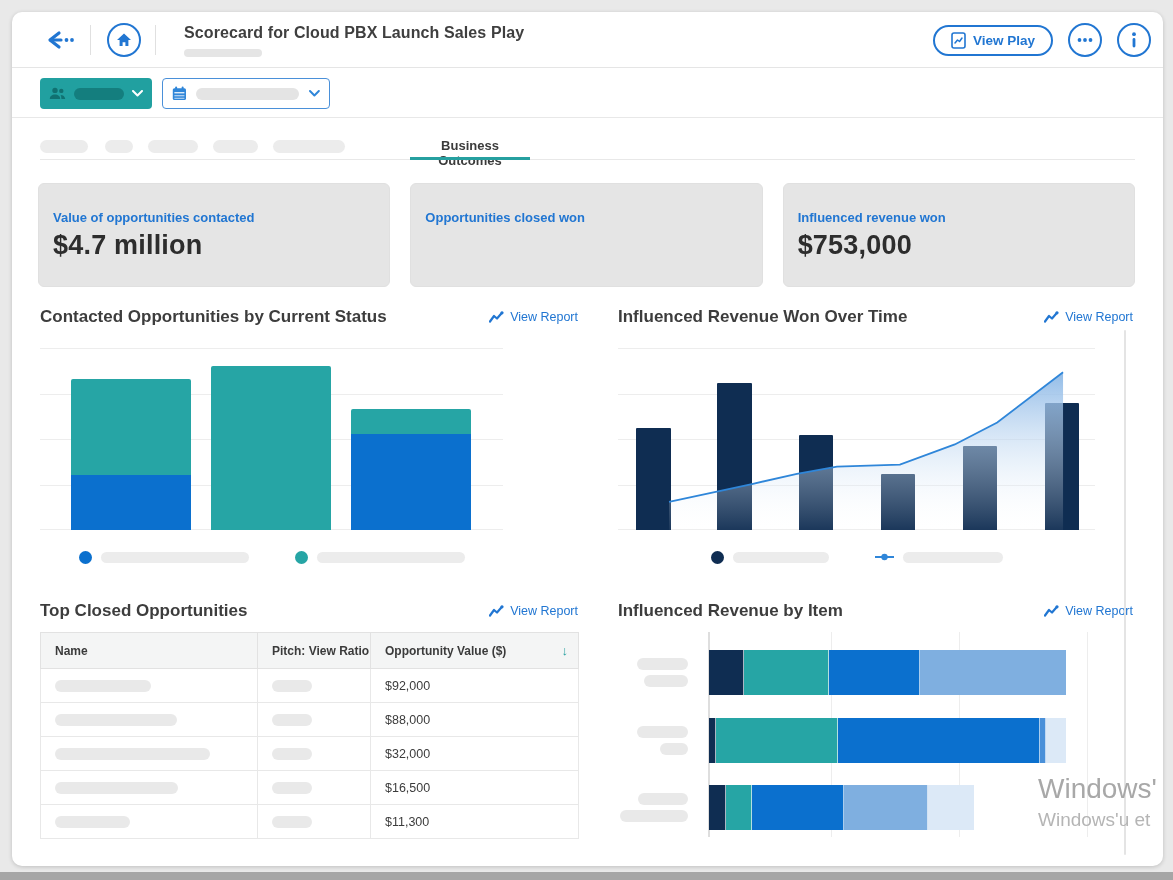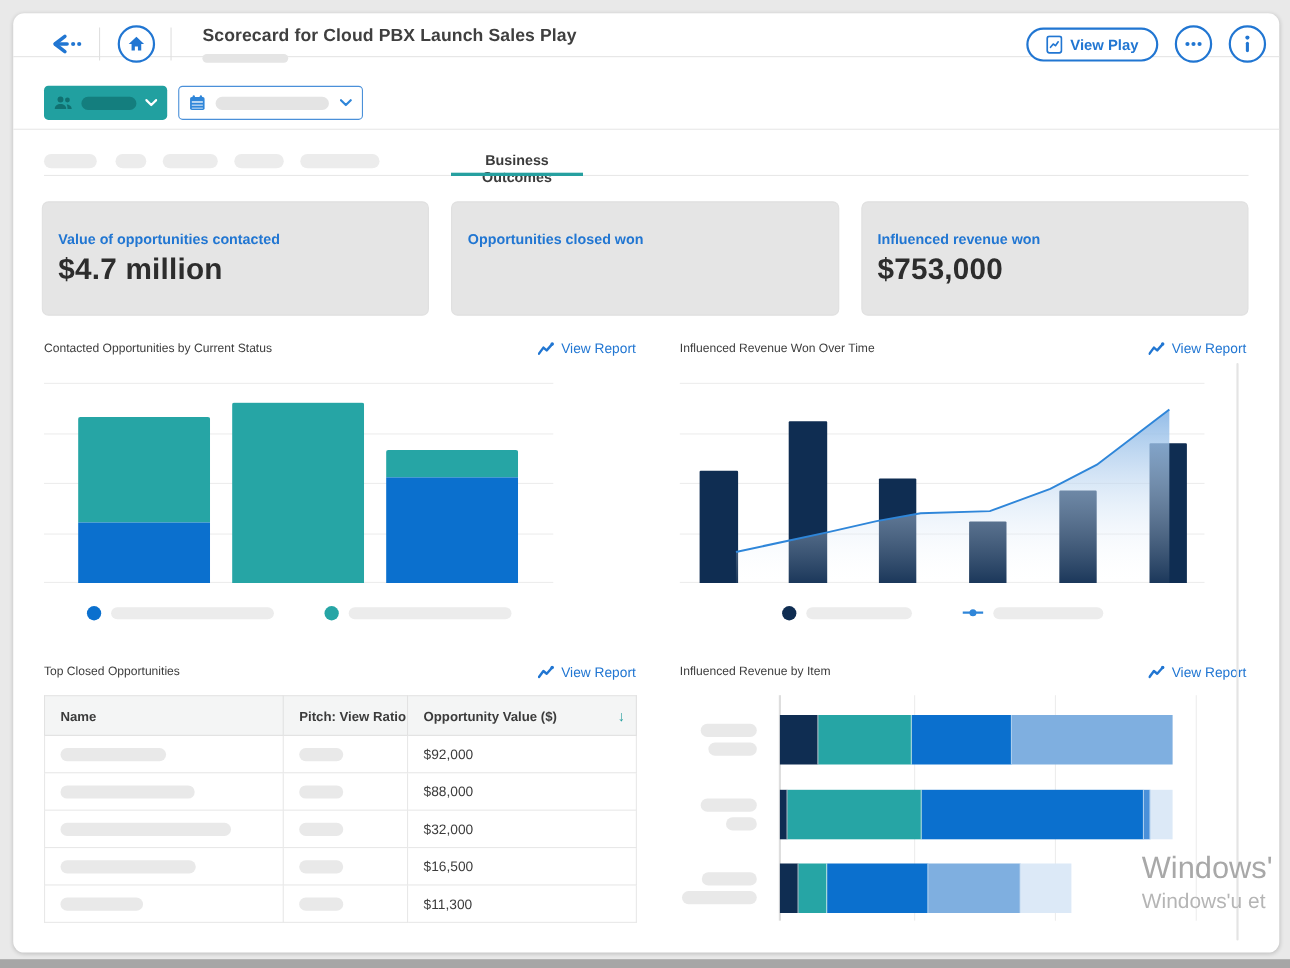--- a/index.html
+++ b/index.html
@@ -3,21 +3,21 @@
 <meta charset="utf-8">
 <style>
   * { margin:0; padding:0; box-sizing:border-box; }
   html,body { font-family:"Liberation Sans","DejaVu Sans",sans-serif; }
   .frame { position:relative; width:1173px; height:880px; background:#e9e9e9; overflow:hidden; }
   .bottom-strip { position:absolute; left:0; bottom:0; width:1173px; height:8px; background:#a6a6a6; }
   .card { position:absolute; left:12px; top:12px; width:1151px; height:854px; background:#ffffff;
           border-radius:10px; box-shadow:0 1px 4px rgba(0,0,0,.18); }
 
   
-  .hdr { position:absolute; left:0; top:0; width:100%; height:40px; border-bottom:1px solid #e5e5e5; }
+  .hdr { position:absolute; left:0; top:0; width:100%; height:56px; border-bottom:1px solid #e5e5e5; }
   .hdr-left { position:absolute; left:0; top:0; height:56px; display:flex; align-items:center; }
   .back-btn { margin-left:34px; width:30px; height:22px; display:flex; align-items:center; cursor:pointer; }
   .hdr-div { width:1px; height:30px; background:#e0e0e0; margin:0 0 0 14px; }
   .home-btn { margin-left:16px; width:34px; height:34px; border:2px solid #2176d2; border-radius:50%;
               display:flex; align-items:center; justify-content:center; background:#fff; cursor:pointer; }
   .hdr-title-wrap { margin-left:28px; }
   .hdr-title { font-size:16px; font-weight:700; color:#3f3f3f; letter-spacing:.1px; }
   .hdr-sub-pill { margin-top:7px; width:78px; height:8px; border-radius:4px; background:#e5e5e5; }
   .hdr-right { position:absolute; right:12px; top:0; height:56px; display:flex; align-items:center; gap:15px; }
   .viewplay-btn { display:flex; align-items:center; gap:7px; height:31px; padding:0 16px;
@@ -43,21 +43,21 @@
   .tab-baseline { position:absolute; top:147px; left:28px; width:1095px; height:1px; background:#e8e8e8; }
 
   
   .kpi-row { position:absolute; left:26px; top:171px; width:1097px; height:104px; display:flex; gap:20px; }
   .kpi-card { flex:1; border:1px solid #e0e0e0; border-radius:6px; background:#e5e5e5; padding:26px 14px 0 14px; }
   .kpi-label { font-size:13px; font-weight:700; color:#2176d2; }
   .kpi-value { margin-top:5px; font-size:27px; font-weight:700; color:#2d2d2d; letter-spacing:.2px; }
 
   
   .sec-title-row { position:absolute; height:18px; display:flex; align-items:center; justify-content:space-between; }
-  .sec-title { font-size:11px; font-weight:400; color:#3d3d3d; }
+  .sec-title { font-size:17px; font-weight:700; color:#3d3d3d; }
   .view-report { display:flex; align-items:center; gap:6px; color:#2176d2; font-size:12.5px; cursor:pointer;justify-content:center; }
 
   
   .plot { position:absolute; top:336px; height:182px; }
   .gridline { position:absolute; left:0; width:100%; height:1px; background:#ededed; }
   .cbar { position:absolute; bottom:0; display:flex; flex-direction:column-reverse; border-radius:2px 2px 0 0; overflow:hidden; }
   .rbar { position:absolute; bottom:0; background:#0f2d52; border-radius:1px 1px 0 0; }
   .area-svg { position:absolute; left:0; top:0; width:100%; height:100%; pointer-events:none; }
 
   .legend-row { position:absolute; top:538px; height:14px; display:flex; align-items:center; justify-content:center; gap:46px; }

